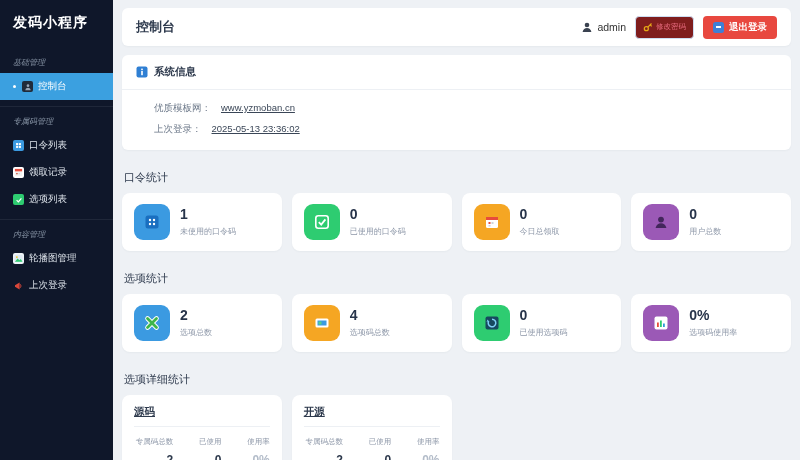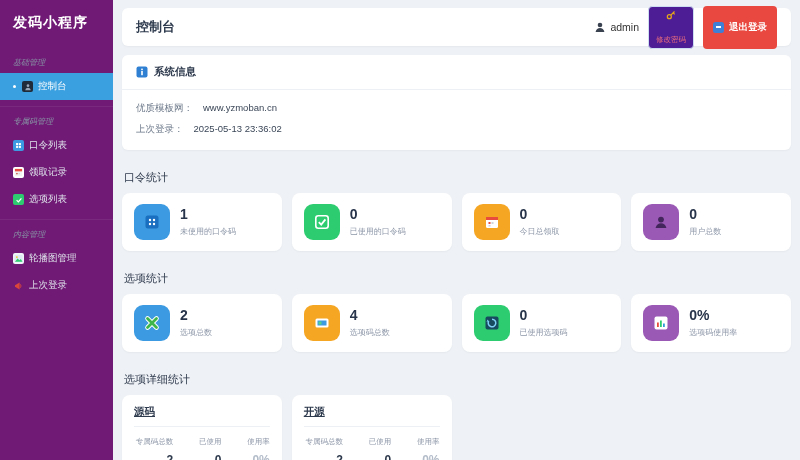--- a/index.html
+++ b/index.html
@@ -1,49 +1,49 @@
 <!DOCTYPE html>
 <html><head>
 <meta charset="utf-8">
 <style>
   * { margin:0; padding:0; box-sizing:border-box; }
   html,body { width:800px; height:460px; overflow:hidden; }
   body { font-family:"Liberation Sans", sans-serif; background:#eef1f5; }
   .app { display:flex; width:800px; height:460px; }
 
   
-  .sidebar { width:113px; flex-shrink:0; background:#701a75; color:#d6dde6; display:flex; flex-direction:column; }
+  .sidebar { width:113px; flex-shrink:0; background:#0f172a; color:#d6dde6; display:flex; flex-direction:column; }
   .sidebar-title { color:#fff; font-size:14px; font-weight:bold; padding:14px 13px 16px; letter-spacing:1px; }
   .side-group { border-bottom:1px solid rgba(255,255,255,0.07); padding-bottom:6px; }
   .side-group:last-child { border-bottom:none; }
   .side-section-label { font-size:8px; color:#8794a5; padding:9px 13px 5px;font-style:italic; }
   .side-item { display:flex; align-items:center; gap:5px; padding:7px 8px 7px 13px; font-size:9.5px; color:#dfe5ec; cursor:pointer; position:relative; }
   .side-item.active { background:#3ba0e0; color:#fff; }
   .active-dot { width:3px; height:3px; border-radius:50%; background:#fff; margin-right:1px; flex-shrink:0; }
   .side-icon { width:11px; height:11px; border-radius:2px; display:flex; align-items:center; justify-content:center; flex-shrink:0; }
 
   
   .main { flex:1; padding:8px 9px; overflow:hidden; }
   .card { background:#fff; border-radius:6px; box-shadow:0 1px 2px rgba(30,40,60,0.04); }
 
   .topbar { height:38px; display:flex; align-items:center; justify-content:space-between; padding:0 14px; }
   .topbar-title { font-size:13px; font-weight:bold; color:#2e3a4d; }
   .topbar-right { display:flex; gap:9px; }
   .user-chip { display:flex; align-items:center; gap:4px; font-size:10.5px; color:#333; }
-  .btn-pwd { display:flex; align-items:center; gap:15px; border:1px solid #cdddf2; background:#4c1d95; border-radius:4px; padding:3px 7px; font-size:7.5px; color:#e66a7d; cursor:pointer; font-family:inherit;flex-direction:column; }
+  .btn-pwd { display:flex; align-items:center; gap:3px; border:1px solid #cdddf2; background:#7f1d1d; border-radius:4px; padding:3px 7px; font-size:7.5px; color:#e66a7d; cursor:pointer; font-family:inherit; }
   .btn-logout { display:flex; align-items:center; gap:5px; background:#e8483f; border:none; border-radius:4px; padding:5px 10px; font-size:9.5px; color:#fff; font-weight:bold; cursor:pointer; font-family:inherit; }
   .logout-glyph { width:11px; height:11px; background:#3f7fd6; border-radius:2.5px; display:flex; align-items:center; justify-content:center; }
   .logout-glyph::after { content:""; width:5px; height:1.6px; background:#fff; display:block; }
 
   .info-card { margin-top:9px; }
   .info-head { display:flex; align-items:center; gap:6px; padding:10px 14px; border-bottom:1px solid #edf0f4; font-size:10.5px; font-weight:bold; color:#2e3a4d; }
   .info-body { padding:8px 14px 10px; }
   .info-row { display:flex; gap:10px; font-size:9.5px; padding:4px 0; }
-  .info-row .lbl { color:#6b7788; }
-  .info-row .val { color:#3a4657; }
+  .info-row .lbl { color:#6b7788;margin-left:18px; }
+  .info-row .val { color:#3a4657;text-decoration:underline; }
 
   .section-title { font-size:11px; font-weight:normal; color:#2e3a4d; margin:20px 2px 8px; }
 
   .stat-row { display:grid; grid-template-columns:repeat(4,1fr); gap:10px; }
   .stat-card { border-radius:8px; padding:11px 12px; display:flex; align-items:center; gap:10px; }
   .stat-icon { width:36px; height:36px; border-radius:9px; display:flex; align-items:center; justify-content:center; flex-shrink:0; }
   .stat-value { font-size:14px; font-weight:bold; color:#27344a; line-height:1.1; }
   .stat-label { font-size:8px; color:#8d97a8; margin-top:4px; white-space:nowrap; }
 
   .detail-row { display:grid; grid-template-columns:repeat(4,1fr); gap:10px; }

